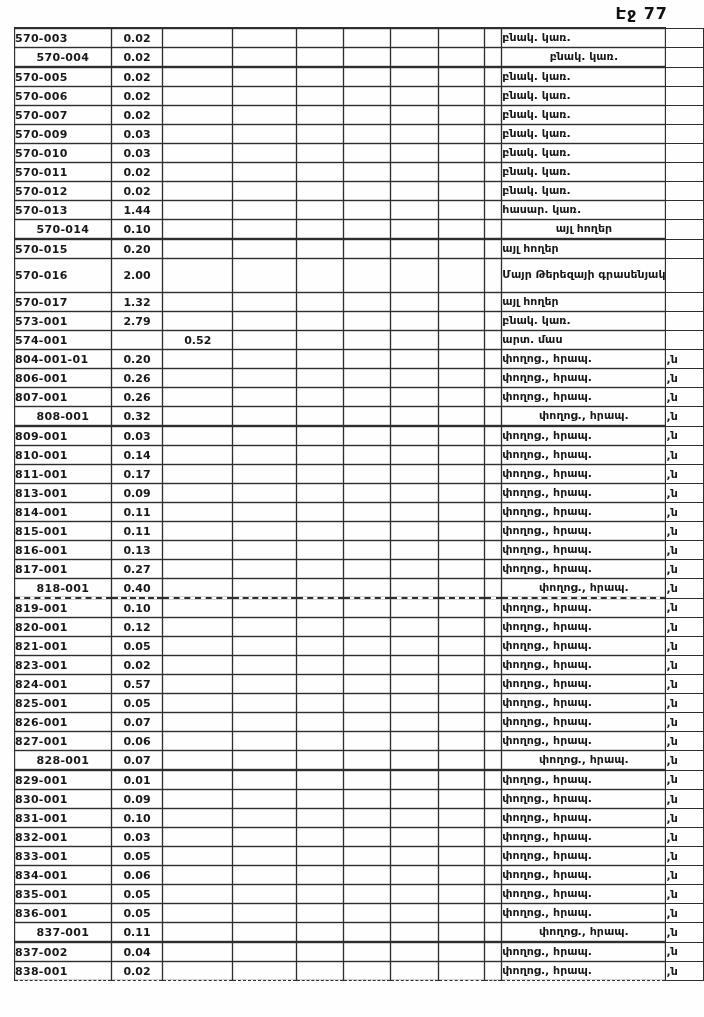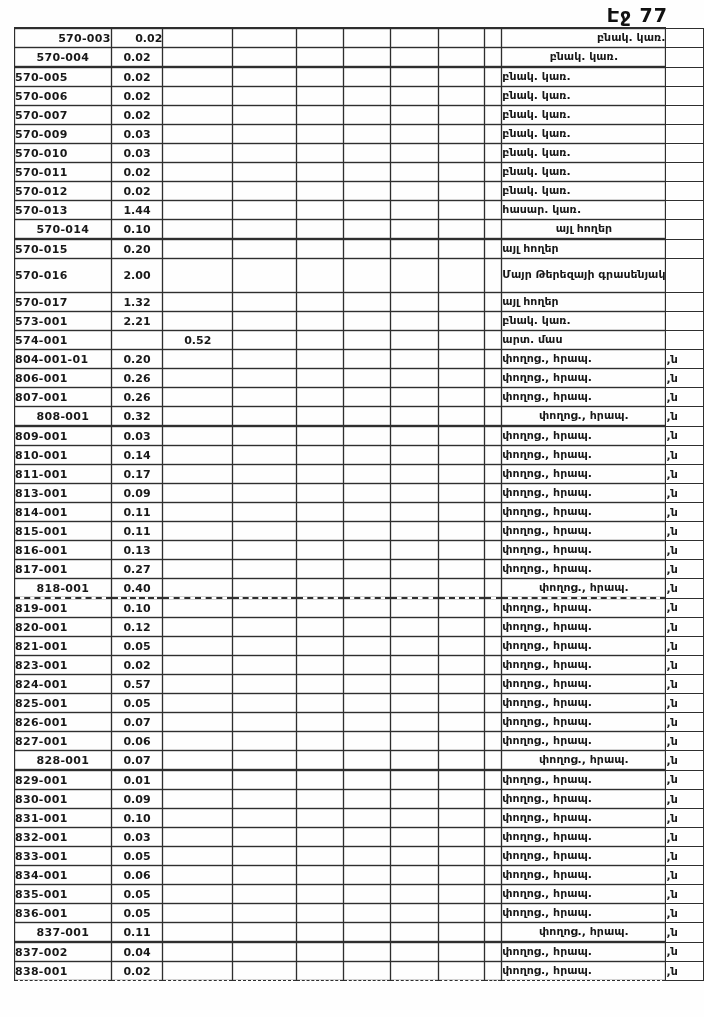--- a/index.html
+++ b/index.html
@@ -12,21 +12,21 @@
     position: relative;
     overflow: hidden;
     background: #fefefe;
     font-family: "DejaVu Sans", sans-serif;
     color: #1a1a1a;
   }
   .page-number {
     position: absolute;
     top: 4px;
     right: 36px;
-    font-size: 19px;
+    font-size: 16px;
     font-weight: 700;
     letter-spacing: 1px;
     color: #111;
   }
   table.parcel-table {
     position: absolute;
     left: 14px;
     top: 27px;
     border-collapse: collapse;
     table-layout: fixed;
@@ -65,21 +65,21 @@
     color: #8f8f8f;
     text-align: left;
     padding-left: 9px;
     vertical-align: middle;
   }
   tr.tall td { height: 33px; }
 
   
   .parcel-table tr:nth-child(4n+1) td:not(.c-mark) { border-bottom-style: dashed; }
   .parcel-table tr:nth-child(9n+2) td:not(.c-mark) { border-bottom-width: 2px; text-align: center; }
-  .parcel-table tr:nth-child(1) td:not(.c-mark)   { border-top-width: 2px; text-align: right; }
+  .parcel-table tr:nth-child(1) td:not(.c-mark)   { border-top-width: 2px; }
   .parcel-table td:not(.c-mark) { box-shadow: inset 0 0 0 0.2px #555; }
 </style>
 </head>
 <body>
 
 <div class="page-number">Էջ 77</div>
 
 <table class="parcel-table">
   <colgroup>
     <col class="w-id">
@@ -286,21 +286,21 @@
     <td class="c-e"></td>
     <td class="c-e"></td>
     <td class="c-e"></td>
     <td class="c-e"></td>
     <td class="c-use">այլ հողեր</td>
     <td class="c-mark"></td>
   </tr>
 
   <tr>
     <td class="c-id">573-001</td>
-    <td class="c-val">2.21</td>
+    <td class="c-val">2.79</td>
     <td class="c-alt"></td>
     <td class="c-e"></td>
     <td class="c-e"></td>
     <td class="c-e"></td>
     <td class="c-e"></td>
     <td class="c-e"></td>
     <td class="c-e"></td>
     <td class="c-use">բնակ. կառ.</td>
     <td class="c-mark"></td>
   </tr>

